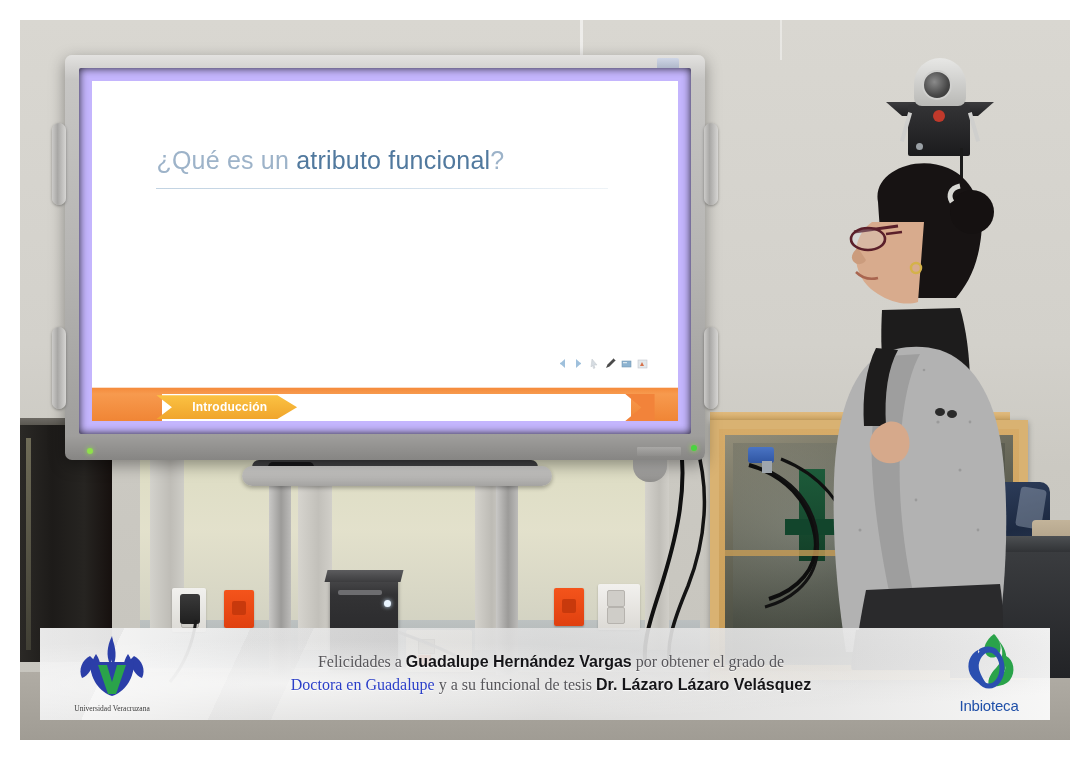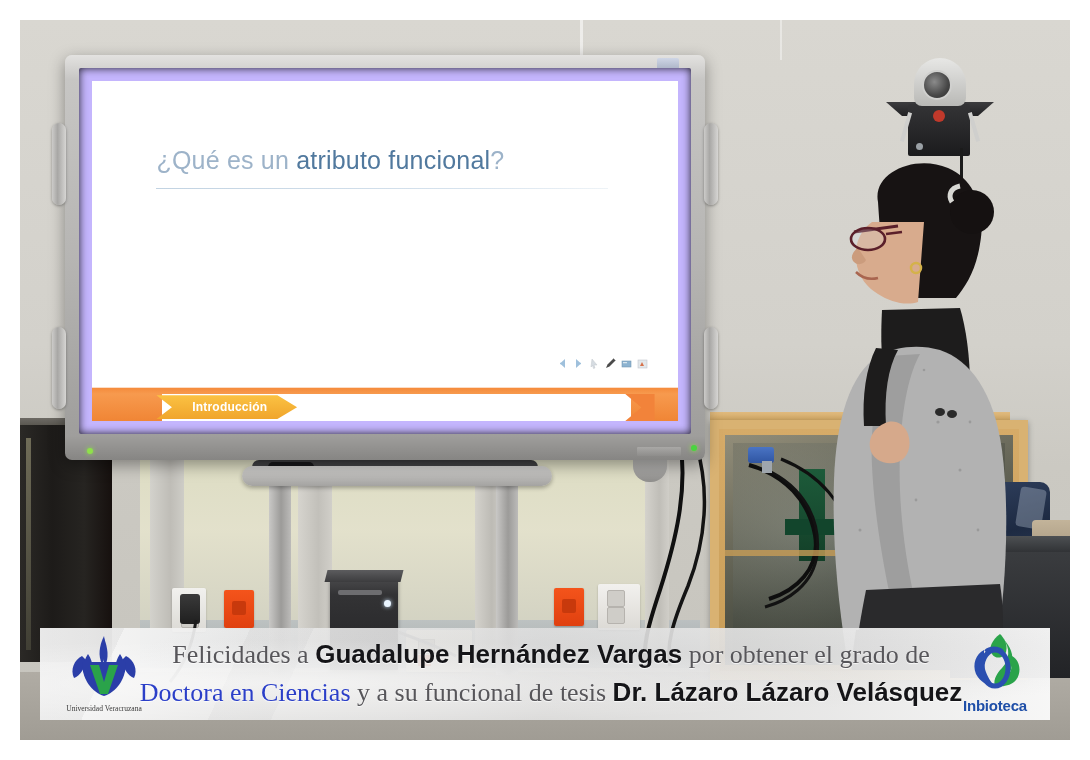--- a/index.html
+++ b/index.html
@@ -357,38 +357,38 @@
       linear-gradient(115deg, rgba(215,215,215,.35) 0 8%, rgba(255,255,255,0) 8% 20%,
                        rgba(210,210,210,.3) 20% 26%, rgba(255,255,255,0) 26% 100%);
   }
   .caption-text{
     position:absolute;left:132px;right:120px;top:0;bottom:0;
     display:flex;flex-direction:column;align-items:center;justify-content:center;
     text-align:center;
     font-family:"Liberation Serif", serif;
   }
   .cap-line{
-    font-size:26px;line-height:1.42;white-space:nowrap;
+    font-size:16px;line-height:1.42;white-space:nowrap;
     text-shadow:0 1px 1px rgba(255,255,255,.85);
   }
   .cap-grey{color:#57565a;}
   .cap-bold{color:#151518;font-weight:bold;font-family:"Liberation Sans", sans-serif;}
   .cap-blue{color:#2b3fc8;font-weight:normal;}
 
   
   .uv-logo{
-    position:absolute;left:12px;top:4px;width:104px;height:84px;
+    position:absolute;left:20px;top:4px;width:104px;height:84px;
   }
   .uv-caption{
     position:absolute;left:0;right:0;bottom:3px;text-align:center;
     font-size:7.5px;color:#3a3a3a;font-family:"Liberation Serif",serif;
   }
   
   .inb-logo{
-    position:absolute;right:2px;top:2px;width:106px;height:88px;font-weight:bold;
+    position:absolute;right:8px;top:2px;width:106px;height:88px;
   }
   .inb-caption{
     position:absolute;left:0;right:0;bottom:4px;text-align:center;
     font-size:15px;color:#1f4fa8;font-family:"Liberation Sans",sans-serif;
     letter-spacing:-.2px;
   }
 </style>
 </head>
 <body>
 
@@ -633,21 +633,21 @@
 
           <path d="M30 30 L 74 30 C 74 48, 64 60, 52 64 C 40 60, 30 48, 30 30 Z" fill="#2b3ea8"></path>
 
           <path d="M38 33 L 47 33 L 52 50 L 57 33 L 66 33 L 56 62 L 48 62 Z" fill="#2aa34a"></path>
         </svg>
         <div class="uv-caption">Universidad Veracruzana</div>
       </div>
 
       <div class="caption-text">
         <div class="cap-line"><span class="cap-grey">Felicidades a </span><span class="cap-bold">Guadalupe Hernández Vargas</span><span class="cap-grey"> por obtener el grado de</span></div>
-        <div class="cap-line"><span class="cap-blue">Doctora en Ciencias</span><span class="cap-grey"> y a su funcional de tesis </span><span class="cap-bold">Dr. Lázaro Lázaro Velásquez</span></div>
+        <div class="cap-line"><span class="cap-blue">Doctora en Guadalupe</span><span class="cap-grey"> y a su funcional de tesis </span><span class="cap-bold">Dr. Lázaro Lázaro Velásquez</span></div>
       </div>
 
       <div class="inb-logo">
         <svg width="106" height="68" viewBox="0 0 106 68">
           <path d="M58 4 C 50 10, 46 18, 50 24 C 54 30, 62 28, 64 22 C 66 14, 62 8, 58 4 Z" fill="#2aa34a"></path>
           <path d="M62 10 C 68 18, 68 30, 60 38 C 54 44, 50 52, 54 58 C 60 54, 68 46, 70 36 C 72 24, 68 16, 62 10 Z" fill="#2aa34a"></path>
           <path d="M42 20 C 34 24, 30 34, 34 44 C 38 52, 46 56, 52 56 C 46 48, 42 40, 42 32 C 42 26, 42 22, 42 20 Z" fill="#2b4fb0"></path>
           <path d="M70 26 C 78 30, 80 42, 74 50 C 70 55, 62 57, 56 56 C 64 50, 70 42, 70 34 Z" fill="#2aa34a"></path>
           <ellipse cx="53" cy="38" rx="13" ry="18" fill="none" stroke="#2b4fb0" stroke-width="5"></ellipse>
           <path d="M44 22 C 48 18, 56 18, 60 22" stroke="#2b4fb0" stroke-width="5" fill="none"></path>

